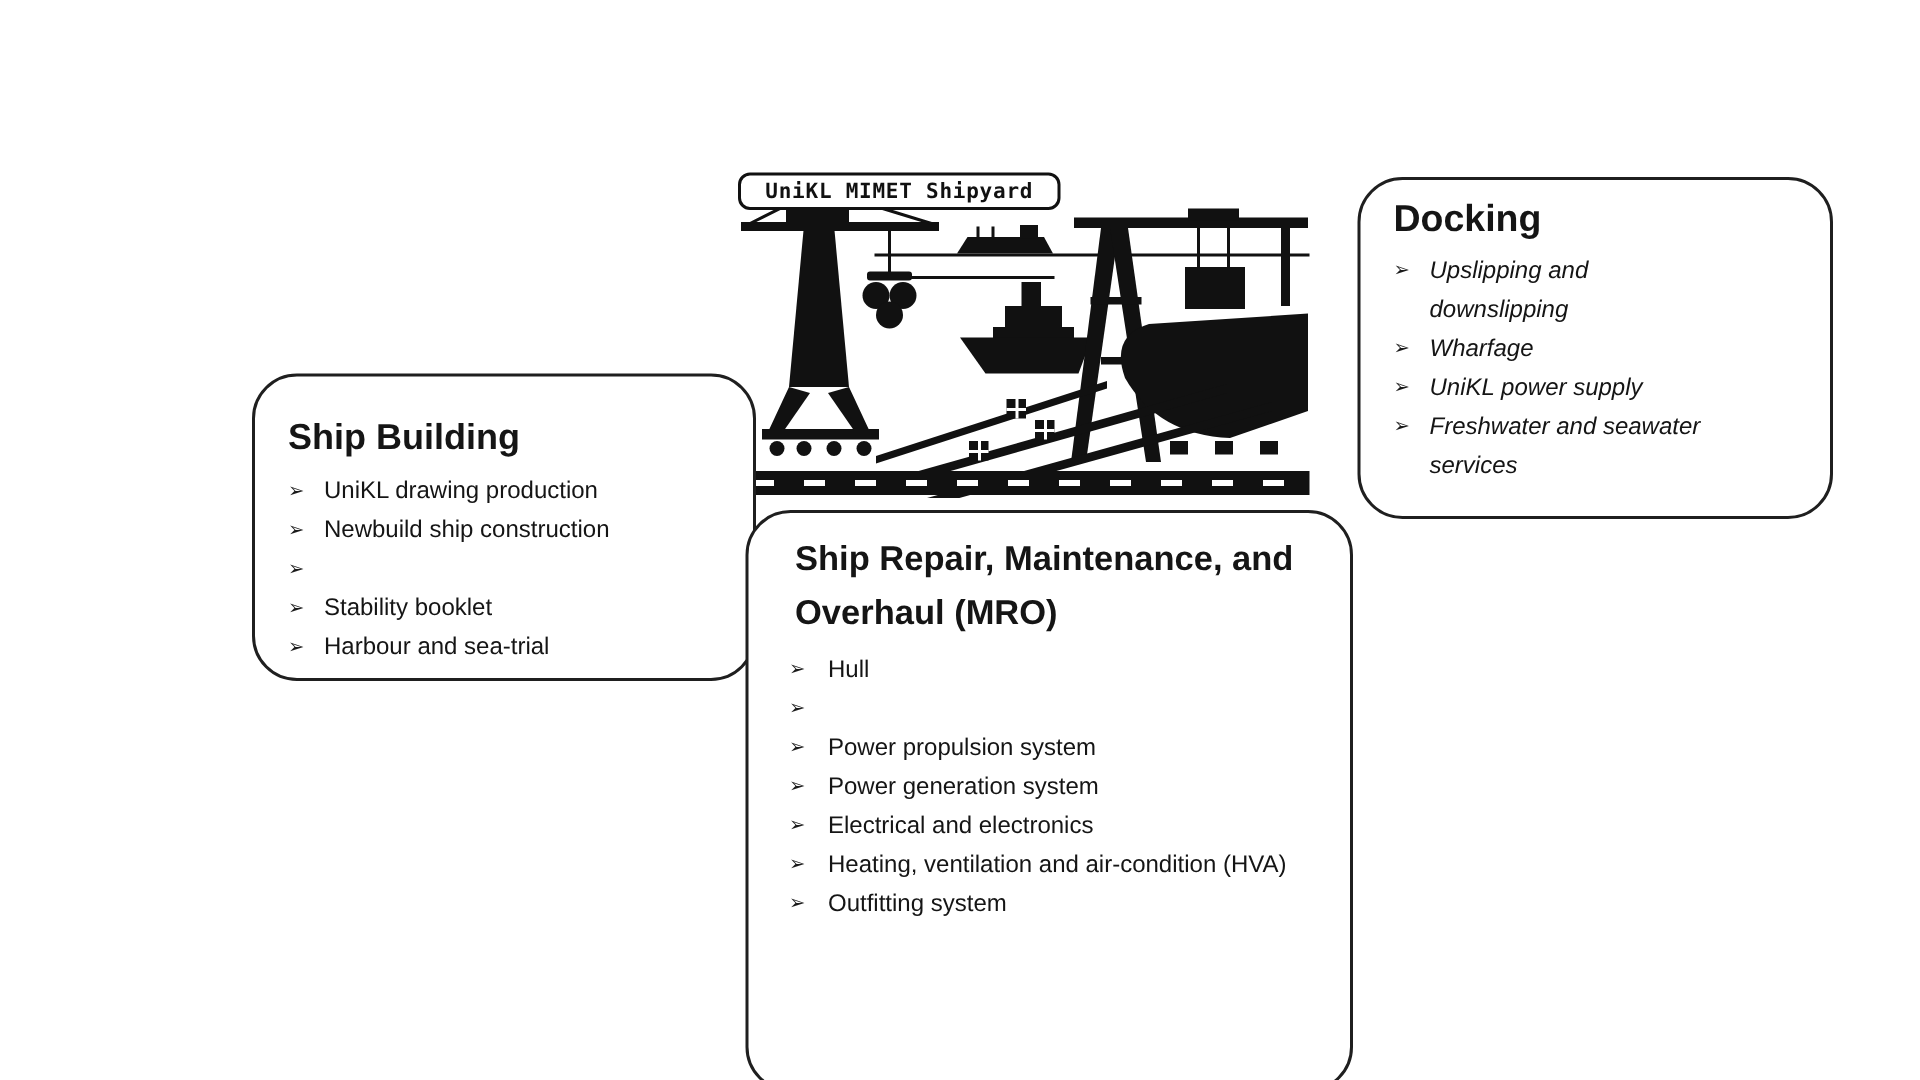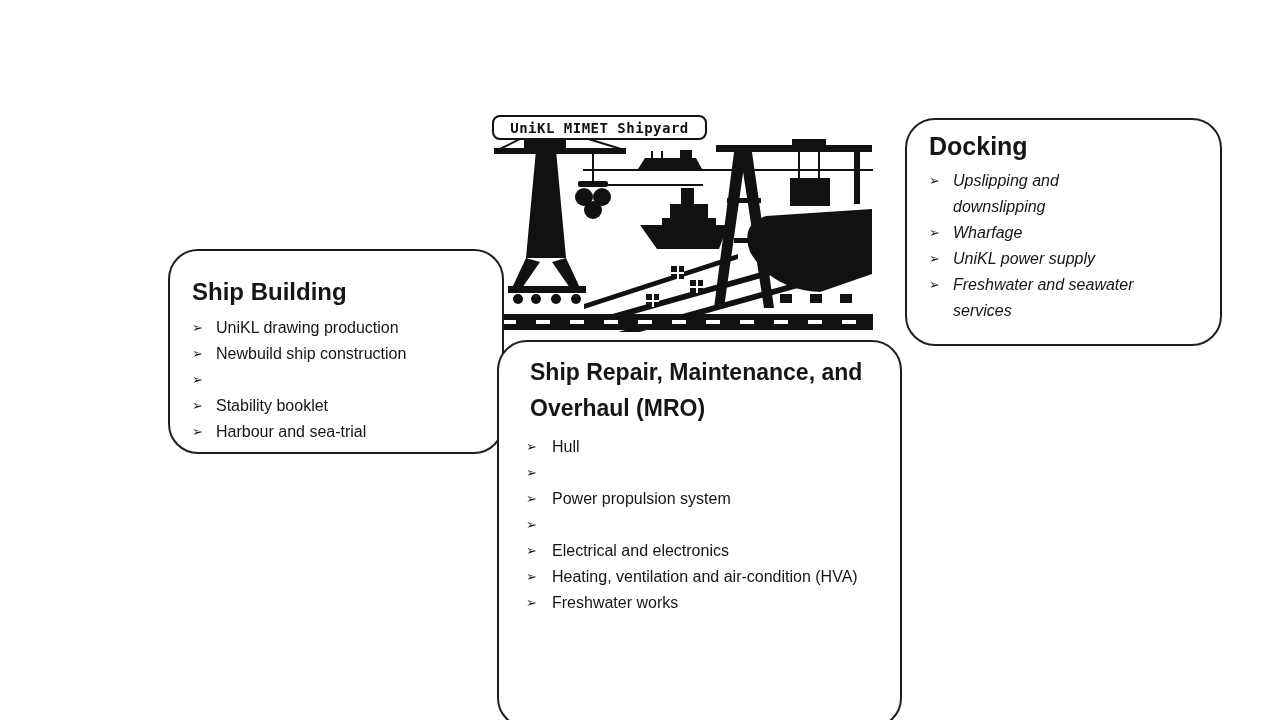--- a/index.html
+++ b/index.html
@@ -243,29 +243,30 @@
       </li>
       <li>
         <span class="bullet">➢</span>
       </li>
       <li>
         <span class="bullet">➢</span>
         <span class="item-text">Power propulsion system</span>
       </li>
       <li>
         <span class="bullet">➢</span>
+        <span class="item-text">Power generation system</span>
       </li>
       <li>
         <span class="bullet">➢</span>
         <span class="item-text">Electrical and electronics</span>
       </li>
       <li>
         <span class="bullet">➢</span>
         <span class="item-text">Heating, ventilation and air-condition (HVA)</span>
       </li>
       <li>
         <span class="bullet">➢</span>
-        <span class="item-text">Freshwater works</span>
+        <span class="item-text">Outfitting system</span>
       </li>
     </ul>
   </div>
 
 </div>
 
 </body></html>

